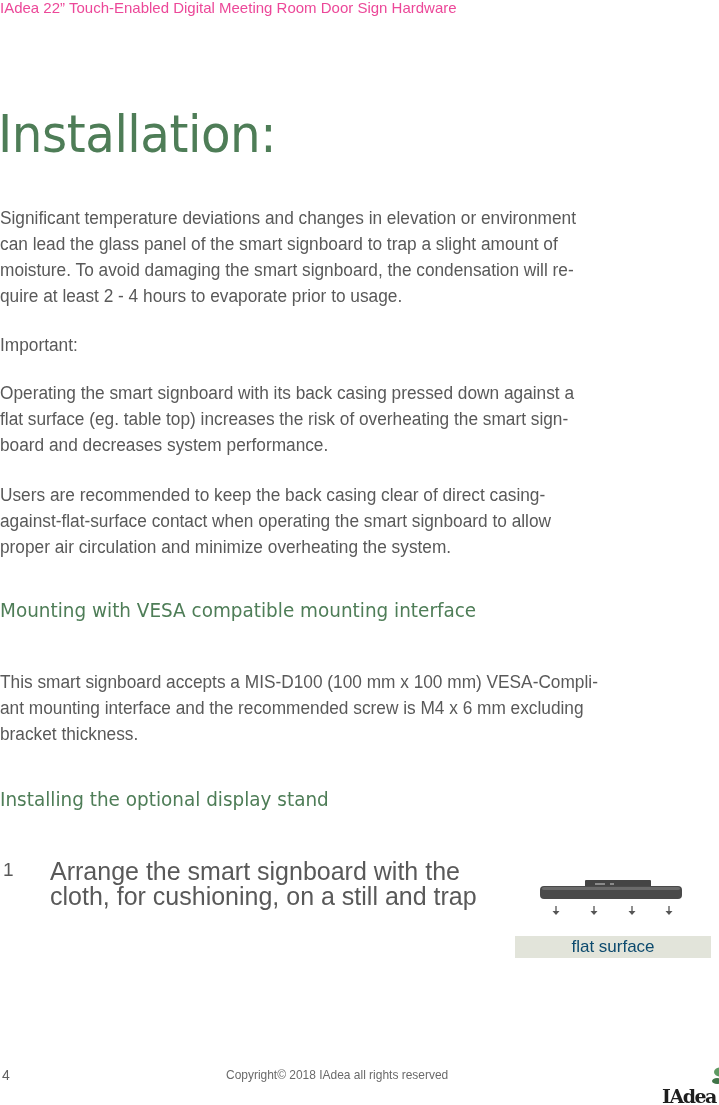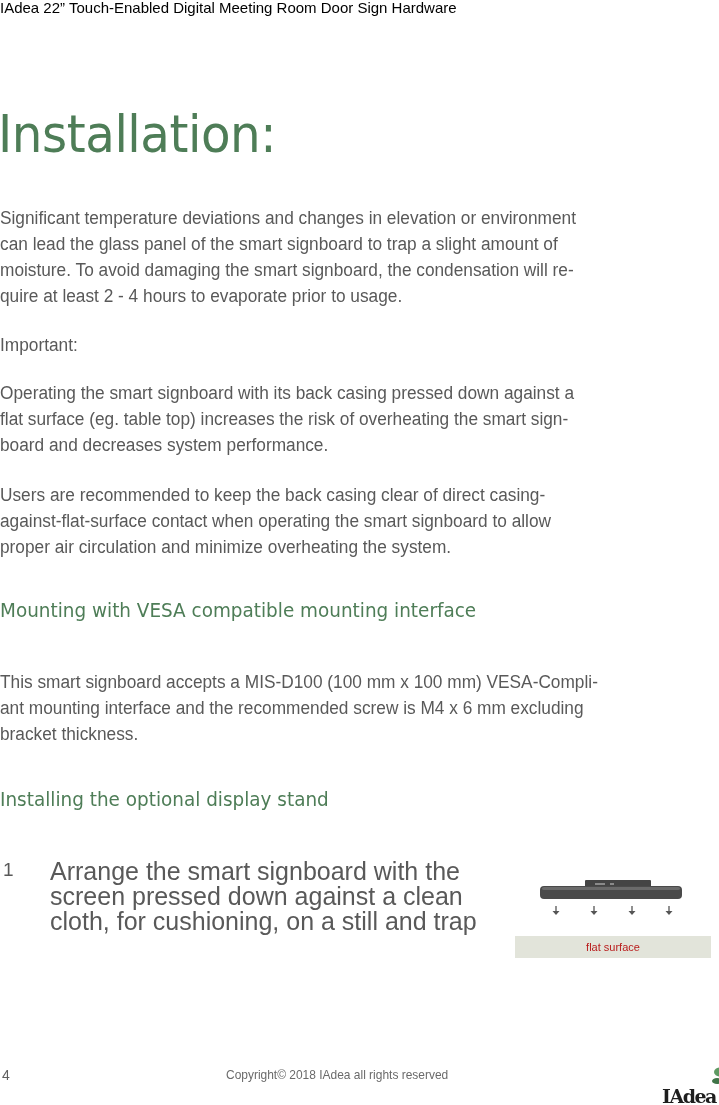--- a/index.html
+++ b/index.html
@@ -4,21 +4,21 @@
   <style>
     html, body { margin: 0; padding: 0; }
     body {
       width: 719px; height: 1105px; position: relative; overflow: hidden;
       background: #ffffff;
       font-family: "Liberation Sans", sans-serif;
       color: #595959;
     }
     .abs { position: absolute; }
     .running-header {
-      left: 0; top: -1px; font-size: 15px; color: #000000; white-space: nowrap;
+      left: 0; top: -1px; font-size: 15px; color: #ec4899; white-space: nowrap;
       letter-spacing: 0px;
     }
     .title {
       left: -2px; top: 104px; font-family: "DejaVu Sans", sans-serif; font-size: 52px;
       color: #4e7d57; letter-spacing: -0.5px; white-space: nowrap; font-weight: normal;
       transform: scaleX(0.93); transform-origin: left top;
     }
     .para {
       left: 0; width: 740px; font-size: 19.2px; line-height: 26px; color: #595959;
       transform: scaleX(0.9); transform-origin: left top;
@@ -29,21 +29,21 @@
       white-space: nowrap; transform: scaleX(0.92); transform-origin: left top;
     }
     .step-num { left: 3px; top: 859px; font-size: 19px; color: #595959; }
     .step-text {
       left: 50px; top: 859px; font-size: 25px; line-height: 25px; color: #595959;
     }
     .step-text .ln { display: block; white-space: nowrap; }
     .figure { left: 512px; top: 876px; width: 207px; height: 90px; }
     .flat-surface {
       position: absolute; left: 3px; top: 60px; width: 196px; height: 22px;
-      background: #e2e4da; color: #b91c1c; font-size: 11px; line-height: 22px; text-align: center;
+      background: #e2e4da; color: #0c4a6e; font-size: 17px; line-height: 22px; text-align: center;
     }
     .footer-page { left: 2px; top: 1067px; font-size: 14px; color: #5f5f5f; }
     .footer-copy {
       left: 226px; top: 1067px; font-size: 13px; color: #6a6a6a; white-space: nowrap;
       transform: scaleX(0.92); transform-origin: left top;
     }
     .logo { left: 660px; top: 1049px; width: 74px; height: 56px; }
   </style>
 </head>
 <body>
@@ -81,21 +81,20 @@
   <span class="ln">This smart signboard accepts a MIS-D100 (100 mm x 100 mm) VESA-Compli-</span>
   <span class="ln">ant mounting interface and the recommended screw is M4 x 6 mm excluding</span>
   <span class="ln">bracket thickness.</span>
 </div>
 
 <h2 class="abs subhead" style="top:787px; margin:0; font-weight:normal;">Installing the optional display stand</h2>
 
 <div class="abs step-num">1</div>
 <div class="abs step-text">
   <span class="ln">Arrange the smart signboard with the</span>
-  <span class="ln">screen pressed down against a clean</span>
   <span class="ln">cloth, for cushioning, on a still and trap</span>
 </div>
 
 <div class="abs figure">
   <svg width="207" height="56" viewBox="0 0 207 56" style="position:absolute;left:0;top:0;">
     <rect x="73" y="4" width="66" height="9" rx="1" fill="#444444"></rect>
     <rect x="83" y="7" width="10" height="2" fill="#8a8a8a"></rect>
     <rect x="98" y="7" width="4" height="2" fill="#8a8a8a"></rect>
     <rect x="28" y="10" width="142" height="13" rx="4" fill="#4a4a4a"></rect>
     <rect x="30" y="11" width="138" height="3" rx="2" fill="#6a6a6a"></rect>

